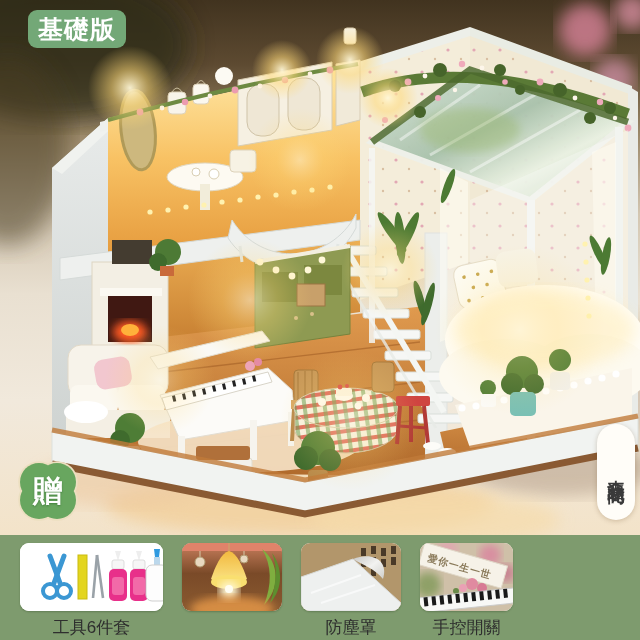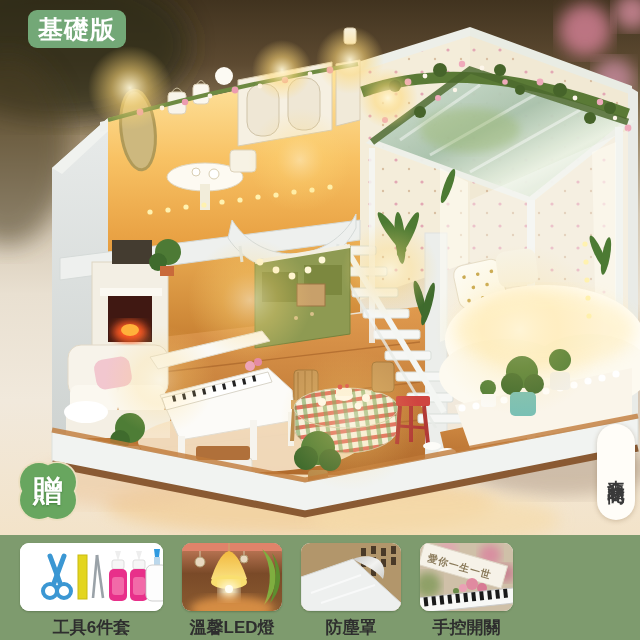--- a/index.html
+++ b/index.html
@@ -18,21 +18,21 @@
   .name-pill{position:absolute;left:597px;top:424px;width:38px;height:96px;background:#fffdf8;
     border-radius:19px;display:flex;align-items:center;justify-content:center;
     writing-mode:vertical-rl;color:#3a3a3a;font-weight:bold;font-size:17px;letter-spacing:3px;
     box-shadow:0 1px 5px rgba(90,60,20,.25);}
   
   .features{position:absolute;left:0;top:535px;width:640px;height:105px;background:#7e9b6e;
     display:flex;gap:19px;padding:8px 0 0 20px;box-sizing:border-box;}
   .feature{display:flex;flex-direction:column;align-items:center;}
   .card{height:68px;border-radius:9px;overflow:hidden;background:#fff;box-shadow:0 1px 2px rgba(20,40,10,.25);}
   .f1 .card{width:143px}.f2 .card{width:100px}.f3 .card{width:100px}.f4 .card{width:100px}.f5 .card{width:93px}
-  .feature .label{margin-top:5px;font-size:17px;font-weight:bold;color:#2e2e2e;white-space:nowrap;}
+  .feature .label{margin-top:5px;font-size:17px;font-weight:normal;color:#2e2e2e;white-space:nowrap;}
 </style>
 </head>
 <body>
 
 <div class="frame">
 
   <div class="photo">
     <svg width="640" height="535" viewBox="0 0 640 535">
       <defs>
         <linearGradient id="bg" x1="0" y1="0" x2="0" y2="1">
@@ -506,21 +506,20 @@
           <g>
             <line x1="47" y1="0" x2="47" y2="10" stroke="#caa86a"></line>
             <path d="M47,8 C39,10 33,24 29,36 Q47,50 65,36 C61,24 55,10 47,8 Z" fill="url(#shade)"></path>
             <ellipse cx="47" cy="39" rx="18" ry="7" fill="#f9df70"></ellipse>
             <circle cx="47" cy="48" r="10" fill="#fff6d0" filter="url(#lb4)"></circle>
             <circle cx="47" cy="46" r="4" fill="#fffdf0"></circle>
           </g>
           <ellipse cx="50" cy="66" rx="42" ry="13" fill="#e89a4a" opacity=".8" filter="url(#lb4)"></ellipse>
         </svg>
       </div>
-      <div class="label">溫馨LED燈</div>
     </div>
 
     <div class="feature f4">
       <div class="card">
         <svg width="100" height="68" viewBox="0 0 100 68">
           <defs>
             <linearGradient id="foil" x1="0" y1="0" x2="1" y2="1">
               <stop offset="0" stop-color="#c8c8c6"></stop>
                 <stop offset=".5" stop-color="#f2f2f0"></stop>
                 <stop offset="1" stop-color="#cfcfcb"></stop>

